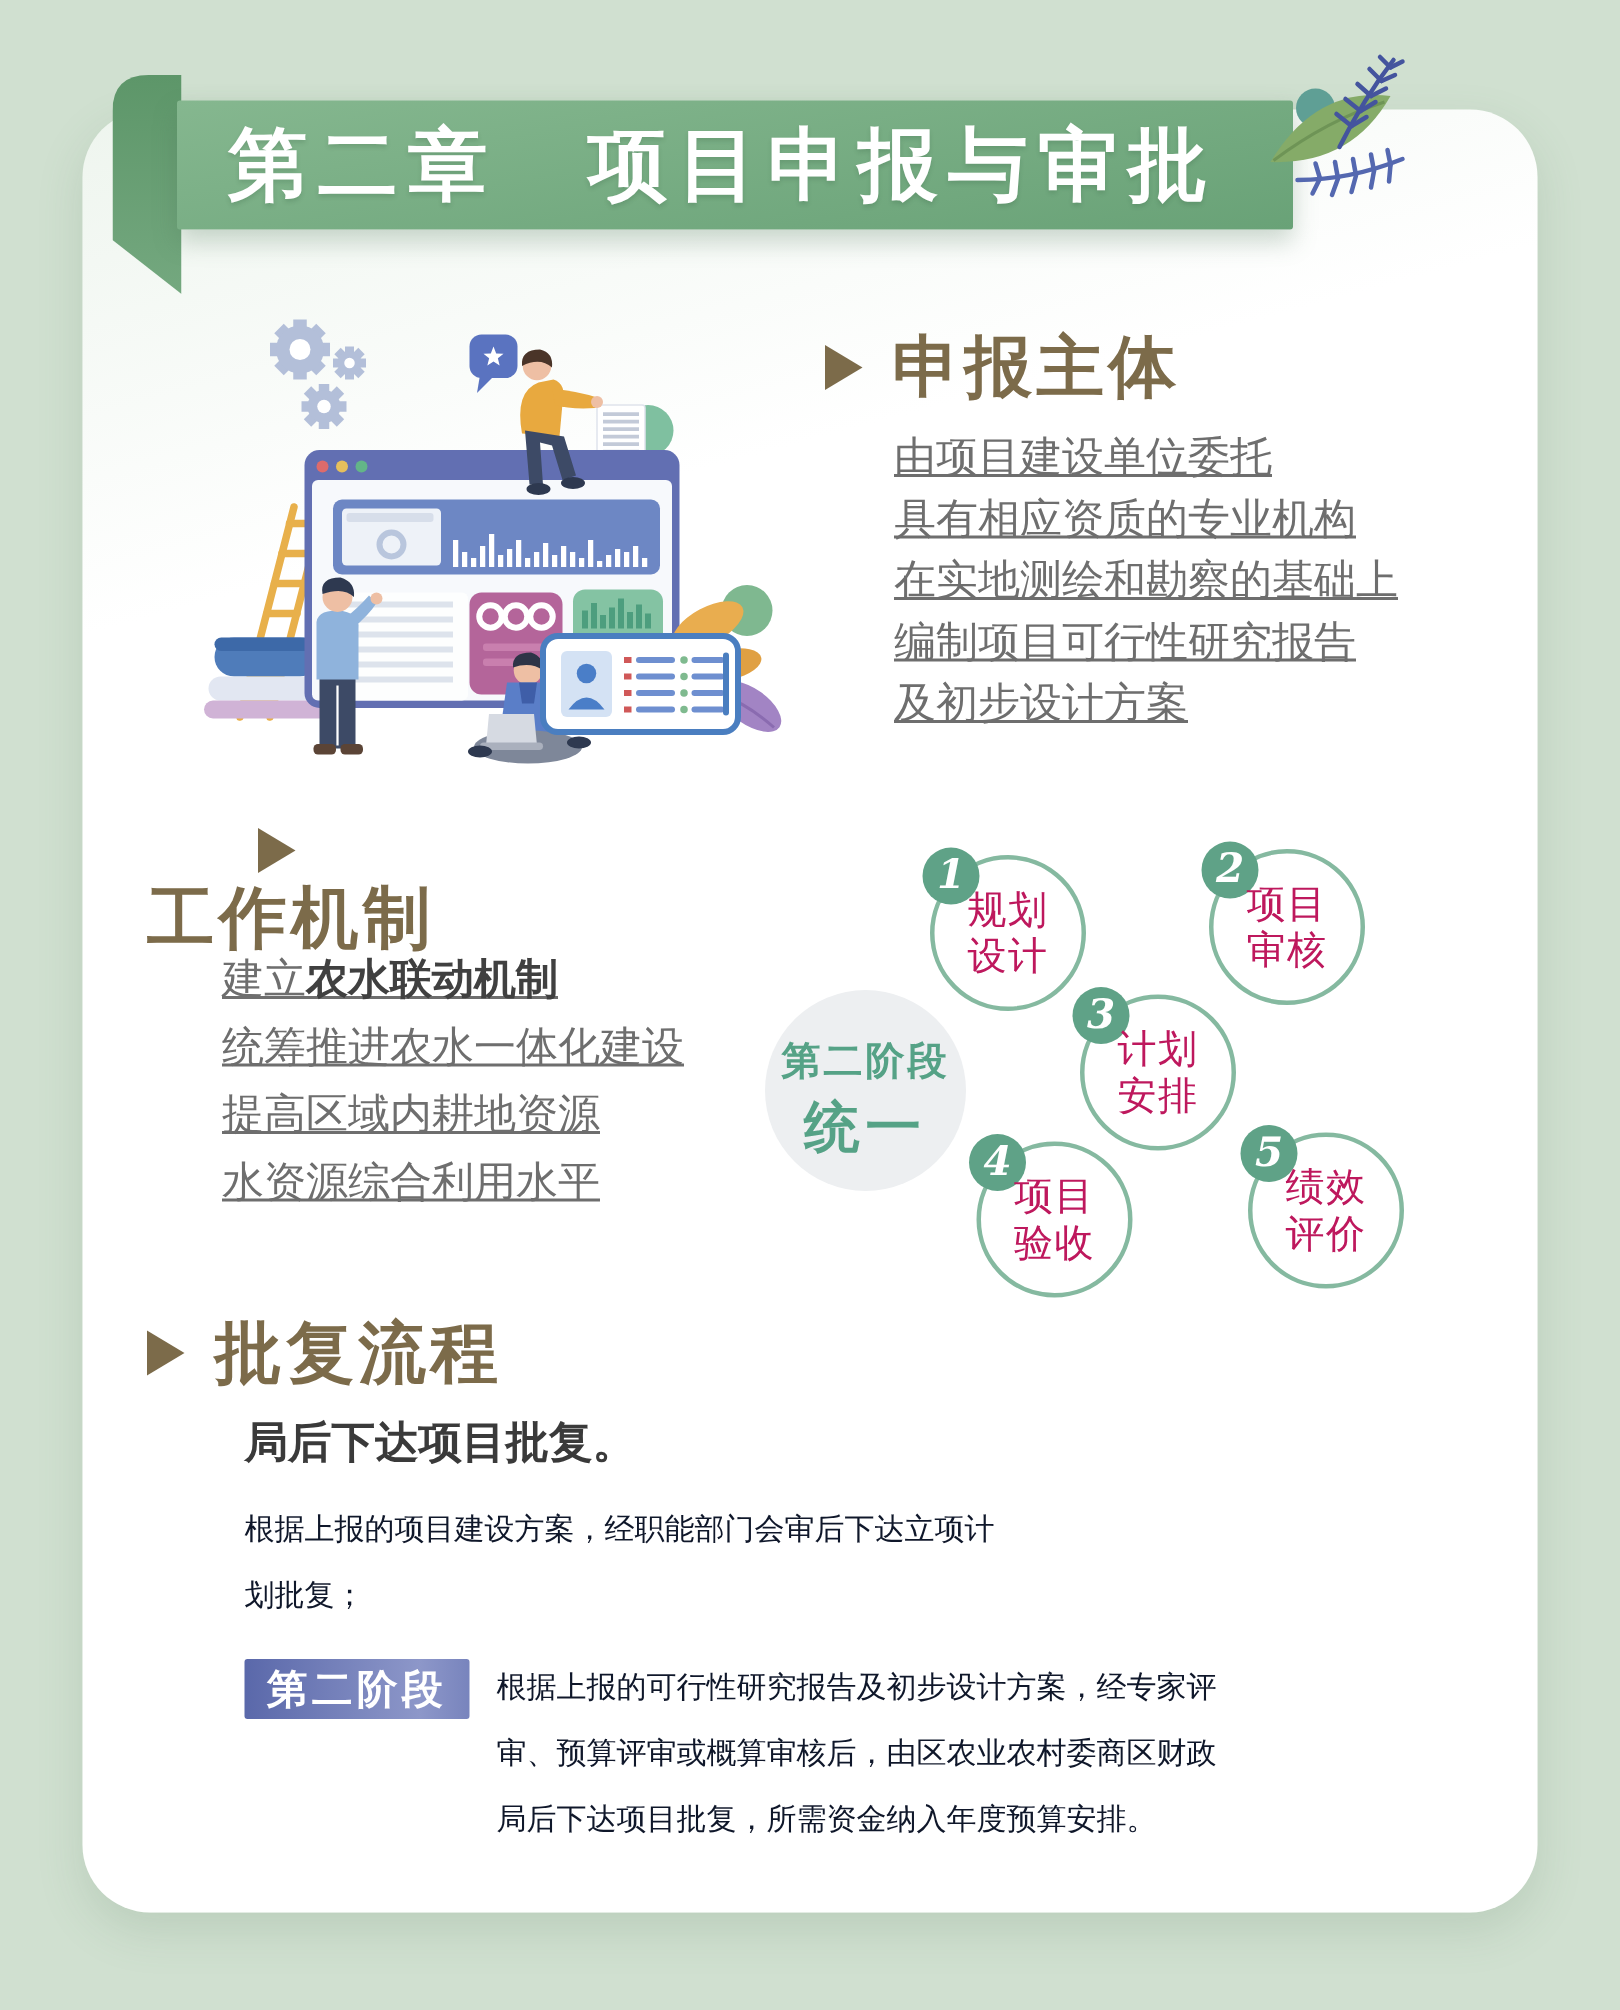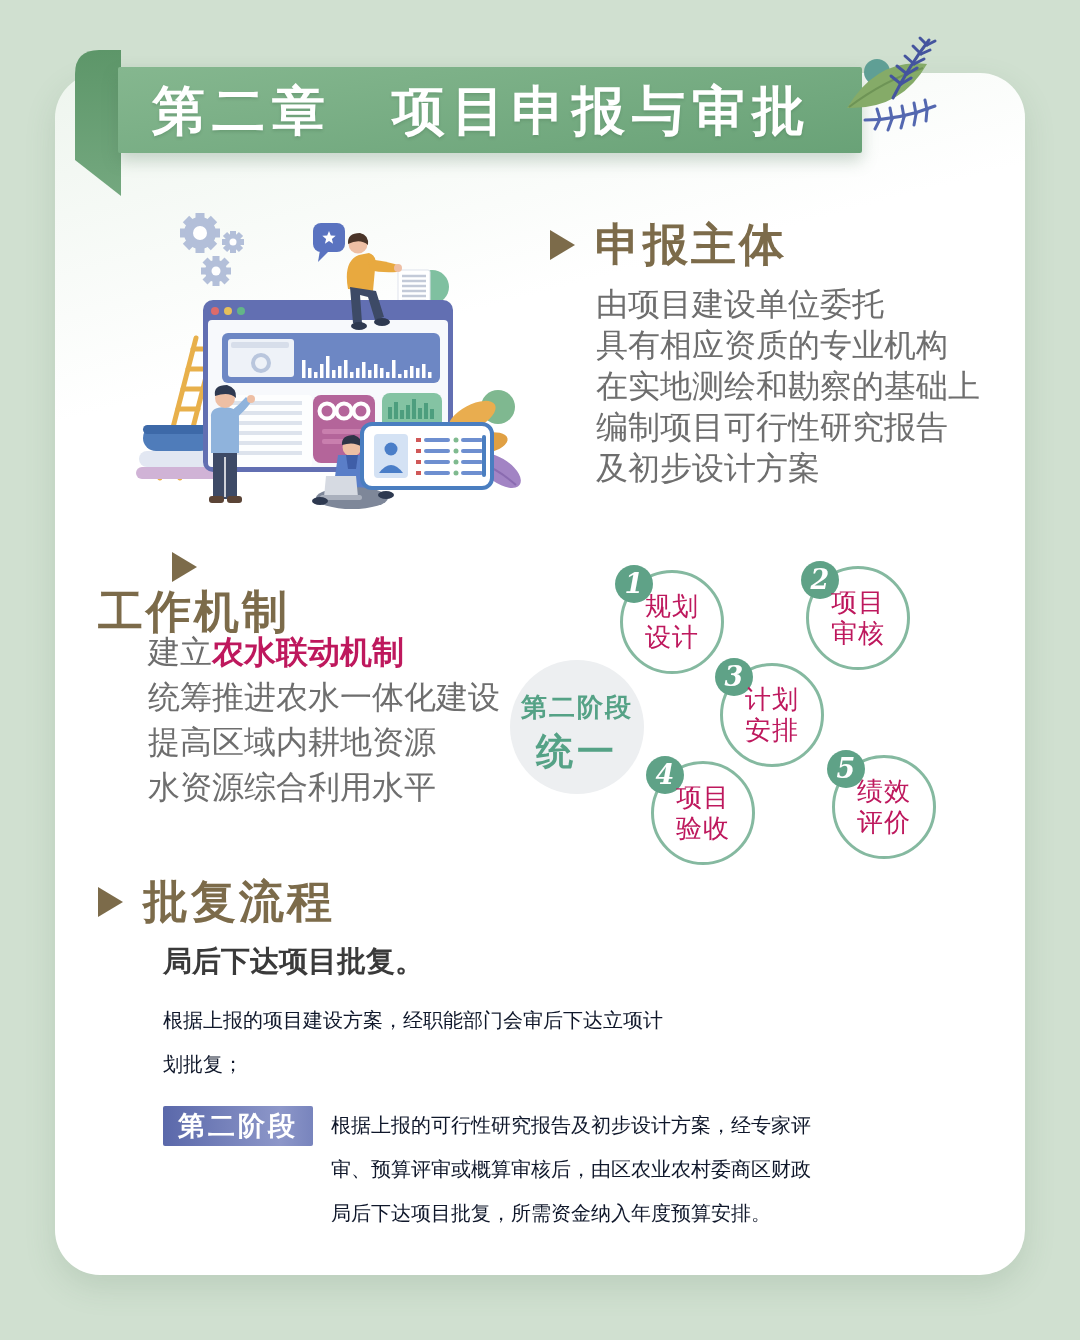--- a/index.html
+++ b/index.html
@@ -20,24 +20,24 @@
           color:#ffffff;font-size:53px;font-weight:bold;letter-spacing:7px;
           text-shadow:0 2px 3px rgba(40,80,50,.18);white-space:nowrap;}
   .leafdeco{position:absolute;left:835px;top:28px;z-index:6;}
 
   
   .sec-head{position:absolute;display:flex;align-items:center;z-index:3;}
   .sec-arrow{width:0;height:0;border-left:25px solid #7c6b4a;border-top:15px solid transparent;
              border-bottom:15px solid transparent;margin-right:20px;}
   .sec-title{font-size:45px;font-weight:800;color:#7c6b4a;letter-spacing:3px;white-space:nowrap;}
 
-  .body-lines{position:absolute;z-index:3;color:#6e6e6e;font-size:32px;white-space:nowrap;}
+  .body-lines{position:absolute;z-index:3;color:#6e6e6e;font-size:28px;white-space:nowrap;text-decoration:underline;}
   .apply-lines div{line-height:41px;}
   .mech-lines div{line-height:45px;}
-  .accent{color:#be185d;font-weight:bold;}
+  .accent{color:#404040;font-weight:bold;}
 
   
   .hub{position:absolute;left:510px;top:660px;width:134px;height:134px;border-radius:50%;
        background:#edeff1;z-index:3;text-align:center;color:#55a286;font-weight:bold;}
   .hub-top{margin-top:30px;font-size:26px;letter-spacing:2px;}
   .hub-bottom{font-size:37px;letter-spacing:4px;margin-top:2px;}
 
   .step-circle{position:absolute;width:104px;height:104px;border-radius:50%;background:#ffffff;
        border:3px solid #85b9a0;box-sizing:border-box;z-index:3;}
   .step-badge{position:absolute;left:-8px;top:-8px;width:38px;height:38px;border-radius:50%;

